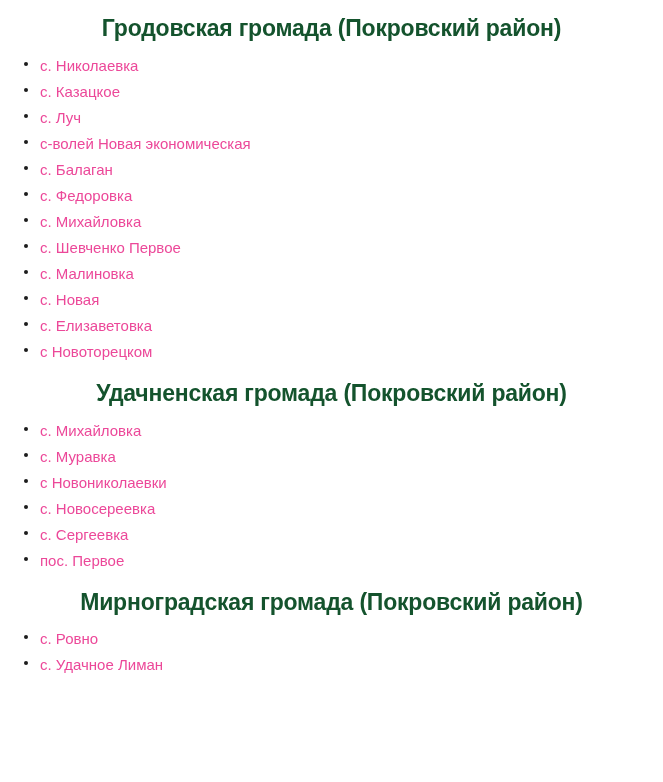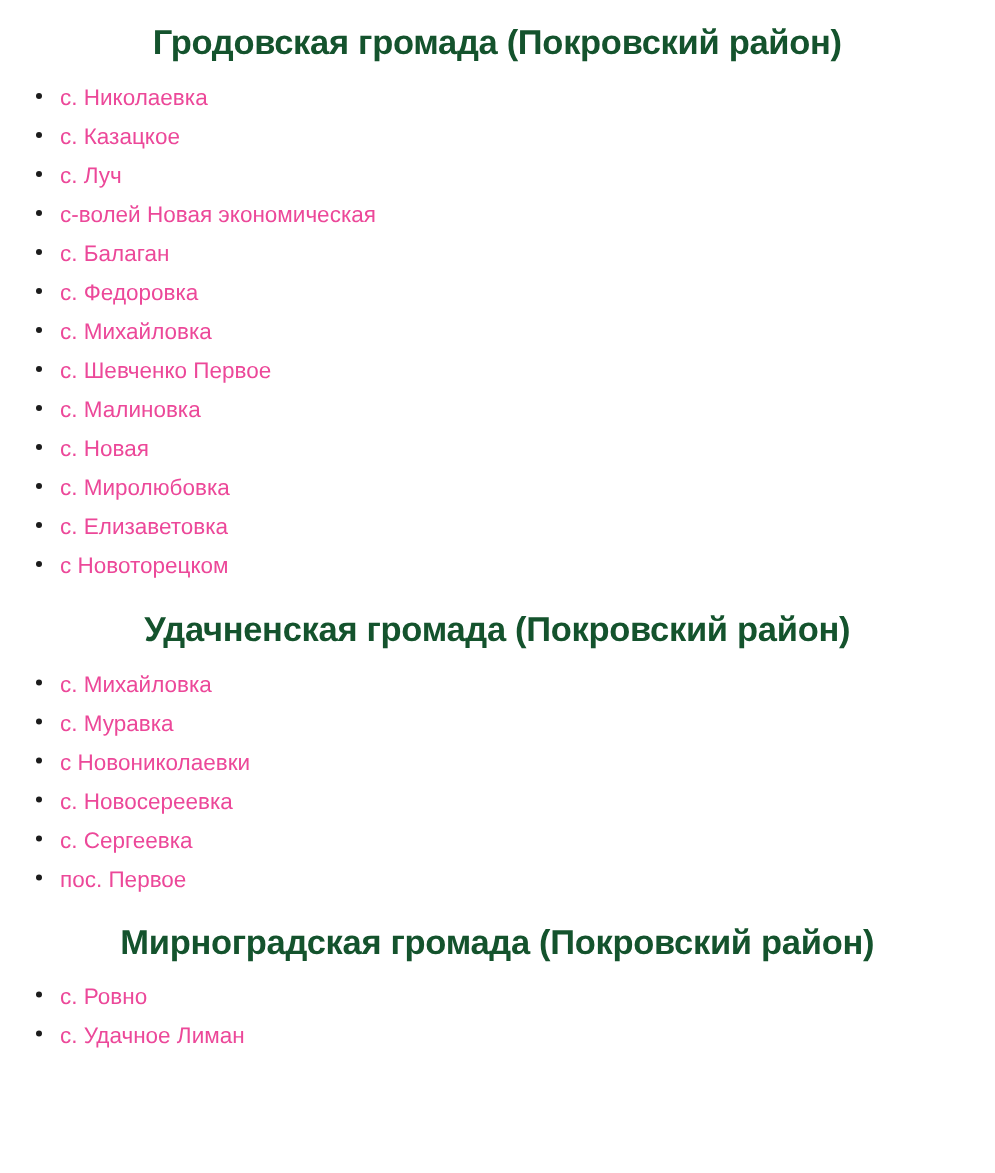--- a/index.html
+++ b/index.html
@@ -72,21 +72,20 @@
       <li>с. Николаевка</li>
       <li>с. Казацкое</li>
       <li>с. Луч</li>
       <li>с-волей Новая экономическая</li>
       <li>с. Балаган</li>
       <li>с. Федоровка</li>
       <li>с. Михайловка</li>
       <li>с. Шевченко Первое</li>
       <li>с. Малиновка</li>
       <li>с. Новая</li>
-      <li>с. Миролюбовка</li>
       <li>с. Елизаветовка</li>
       <li>с Новоторецком</li>
     </ul>
   </div>
 
   <div class="section">
     <h2 class="section-title">Удачненская громада (Покровский район)</h2>
     <ul class="place-list">
       <li>с. Михайловка</li>
       <li>с. Муравка</li>

